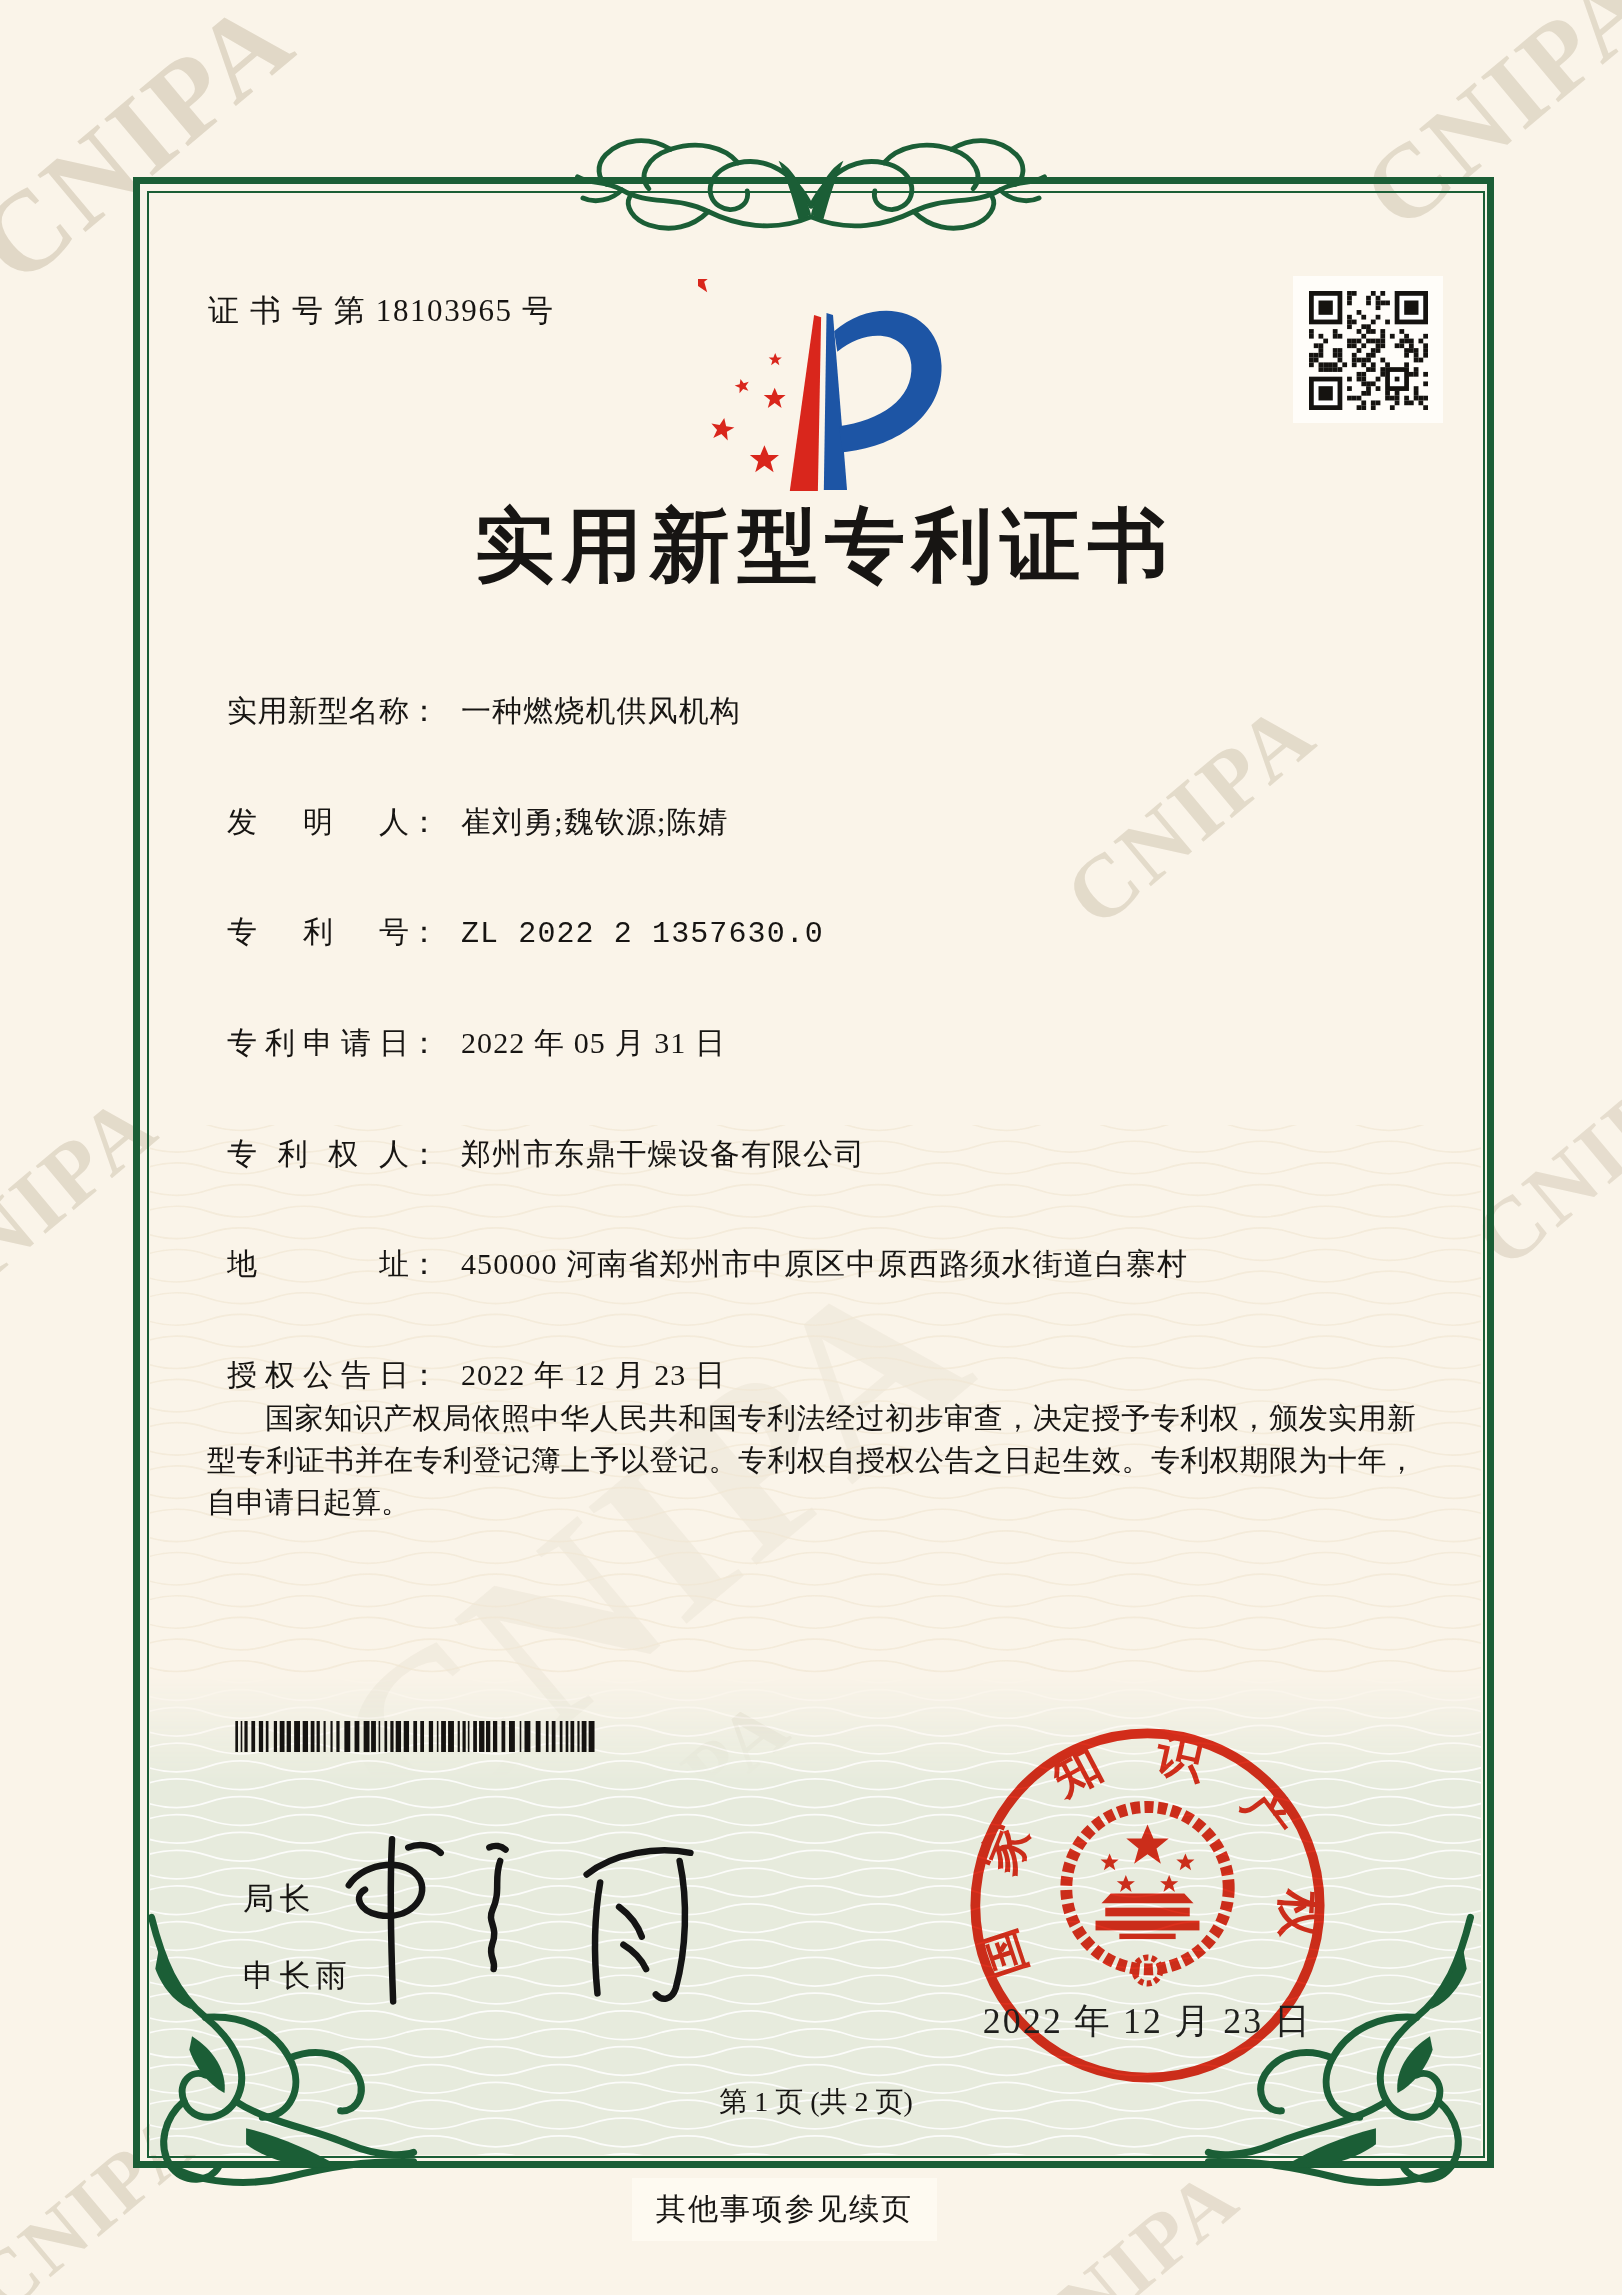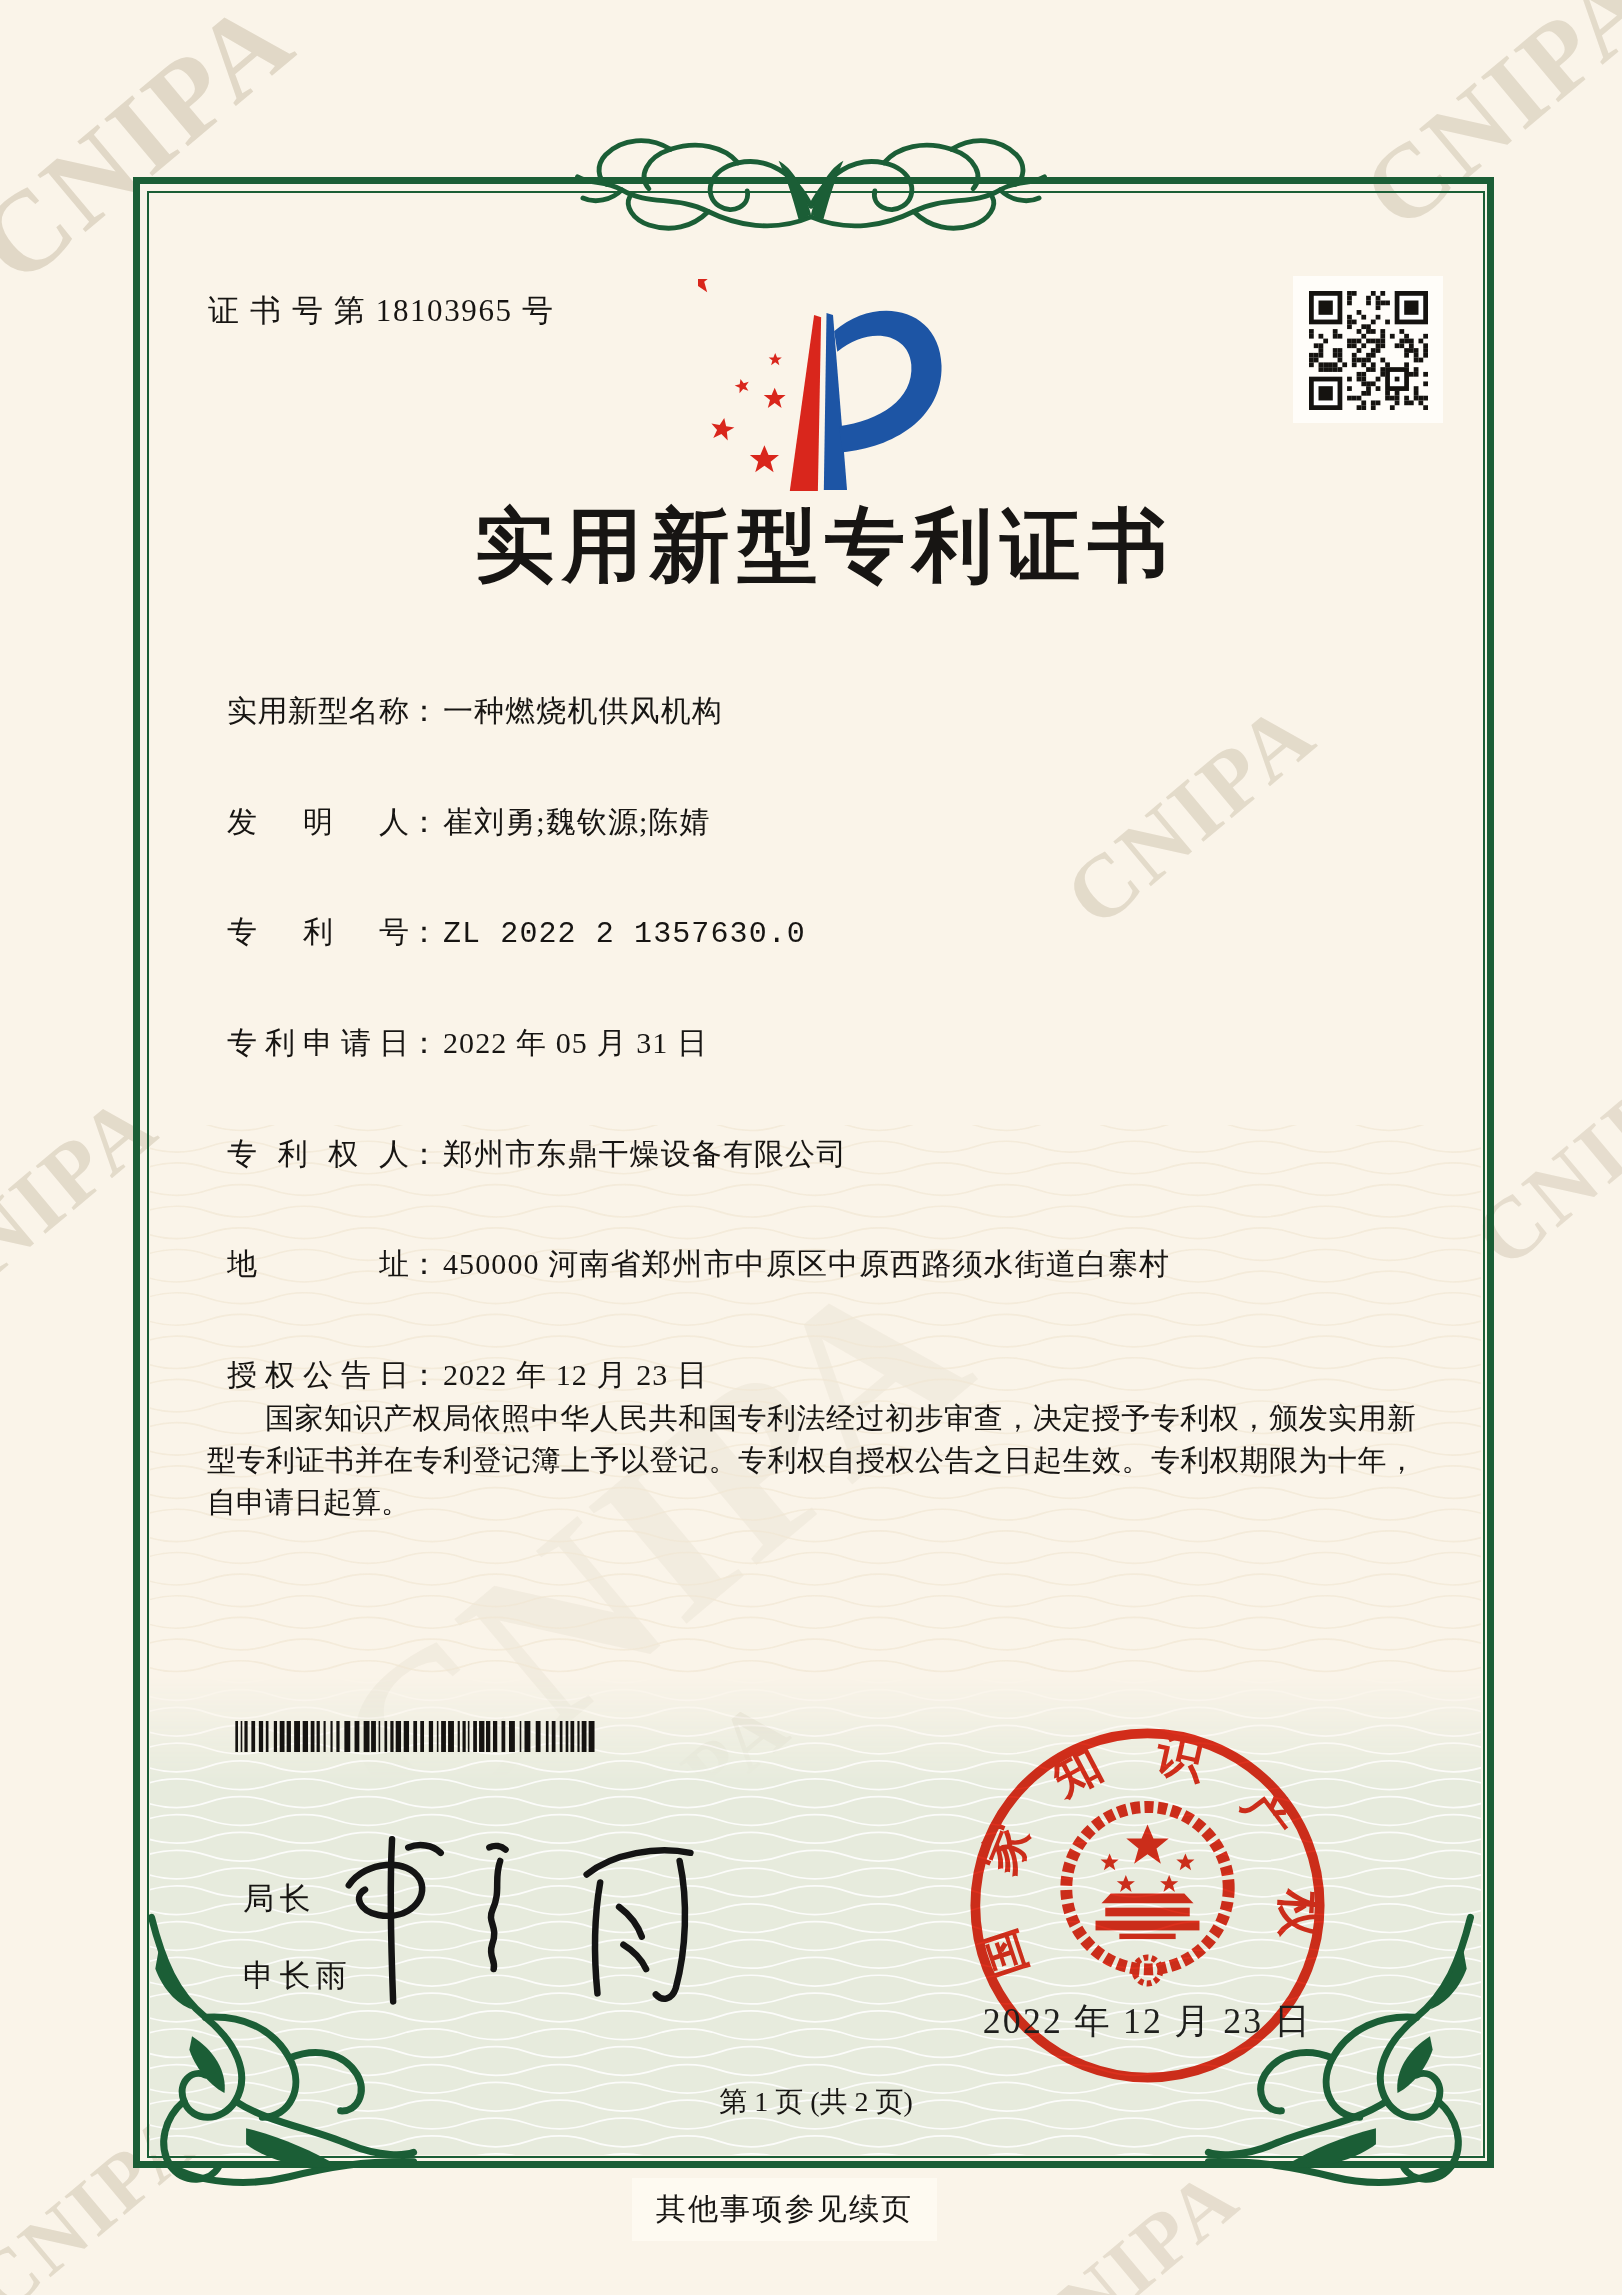--- a/index.html
+++ b/index.html
@@ -32,21 +32,21 @@
   }
   
   .cert-no{left:208px;top:290px;font-size:31px;letter-spacing:1.6px;}
   .title{
     left:149px;top:493px;width:1352px;
     text-align:center;font-size:80px;font-weight:bold;letter-spacing:7.6px;
   }
   .frow{left:227px;width:1189px;font-size:30px;white-space:nowrap;}
   .flabel{display:inline-block;width:182px;text-align:justify;text-align-last:justify;vertical-align:bottom;}
   .fcolon{display:inline-block;}
-  .fvalue{display:inline-block;margin-left:4px;letter-spacing:1.1px;}
+  .fvalue{display:inline-block;margin-left:22px;letter-spacing:1.1px;}
   .pair2{position:absolute;left:613px;top:0;}
   .paras{
     left:207px;top:1397px;width:1209px;
     font-size:29px;line-height:42px;text-align:justify;
   }
   .paras p{margin:0;text-indent:2em;}
   .officer-label{left:243px;top:1878px;font-size:31px;letter-spacing:5.4px;font-family:Liberation Serif, serif;}
   .officer-name{left:243px;top:1955px;font-size:31px;letter-spacing:5.4px;}
   .page-info{left:149px;top:2083px;width:1334px;text-align:center;font-size:28px;}
   .note-band{

